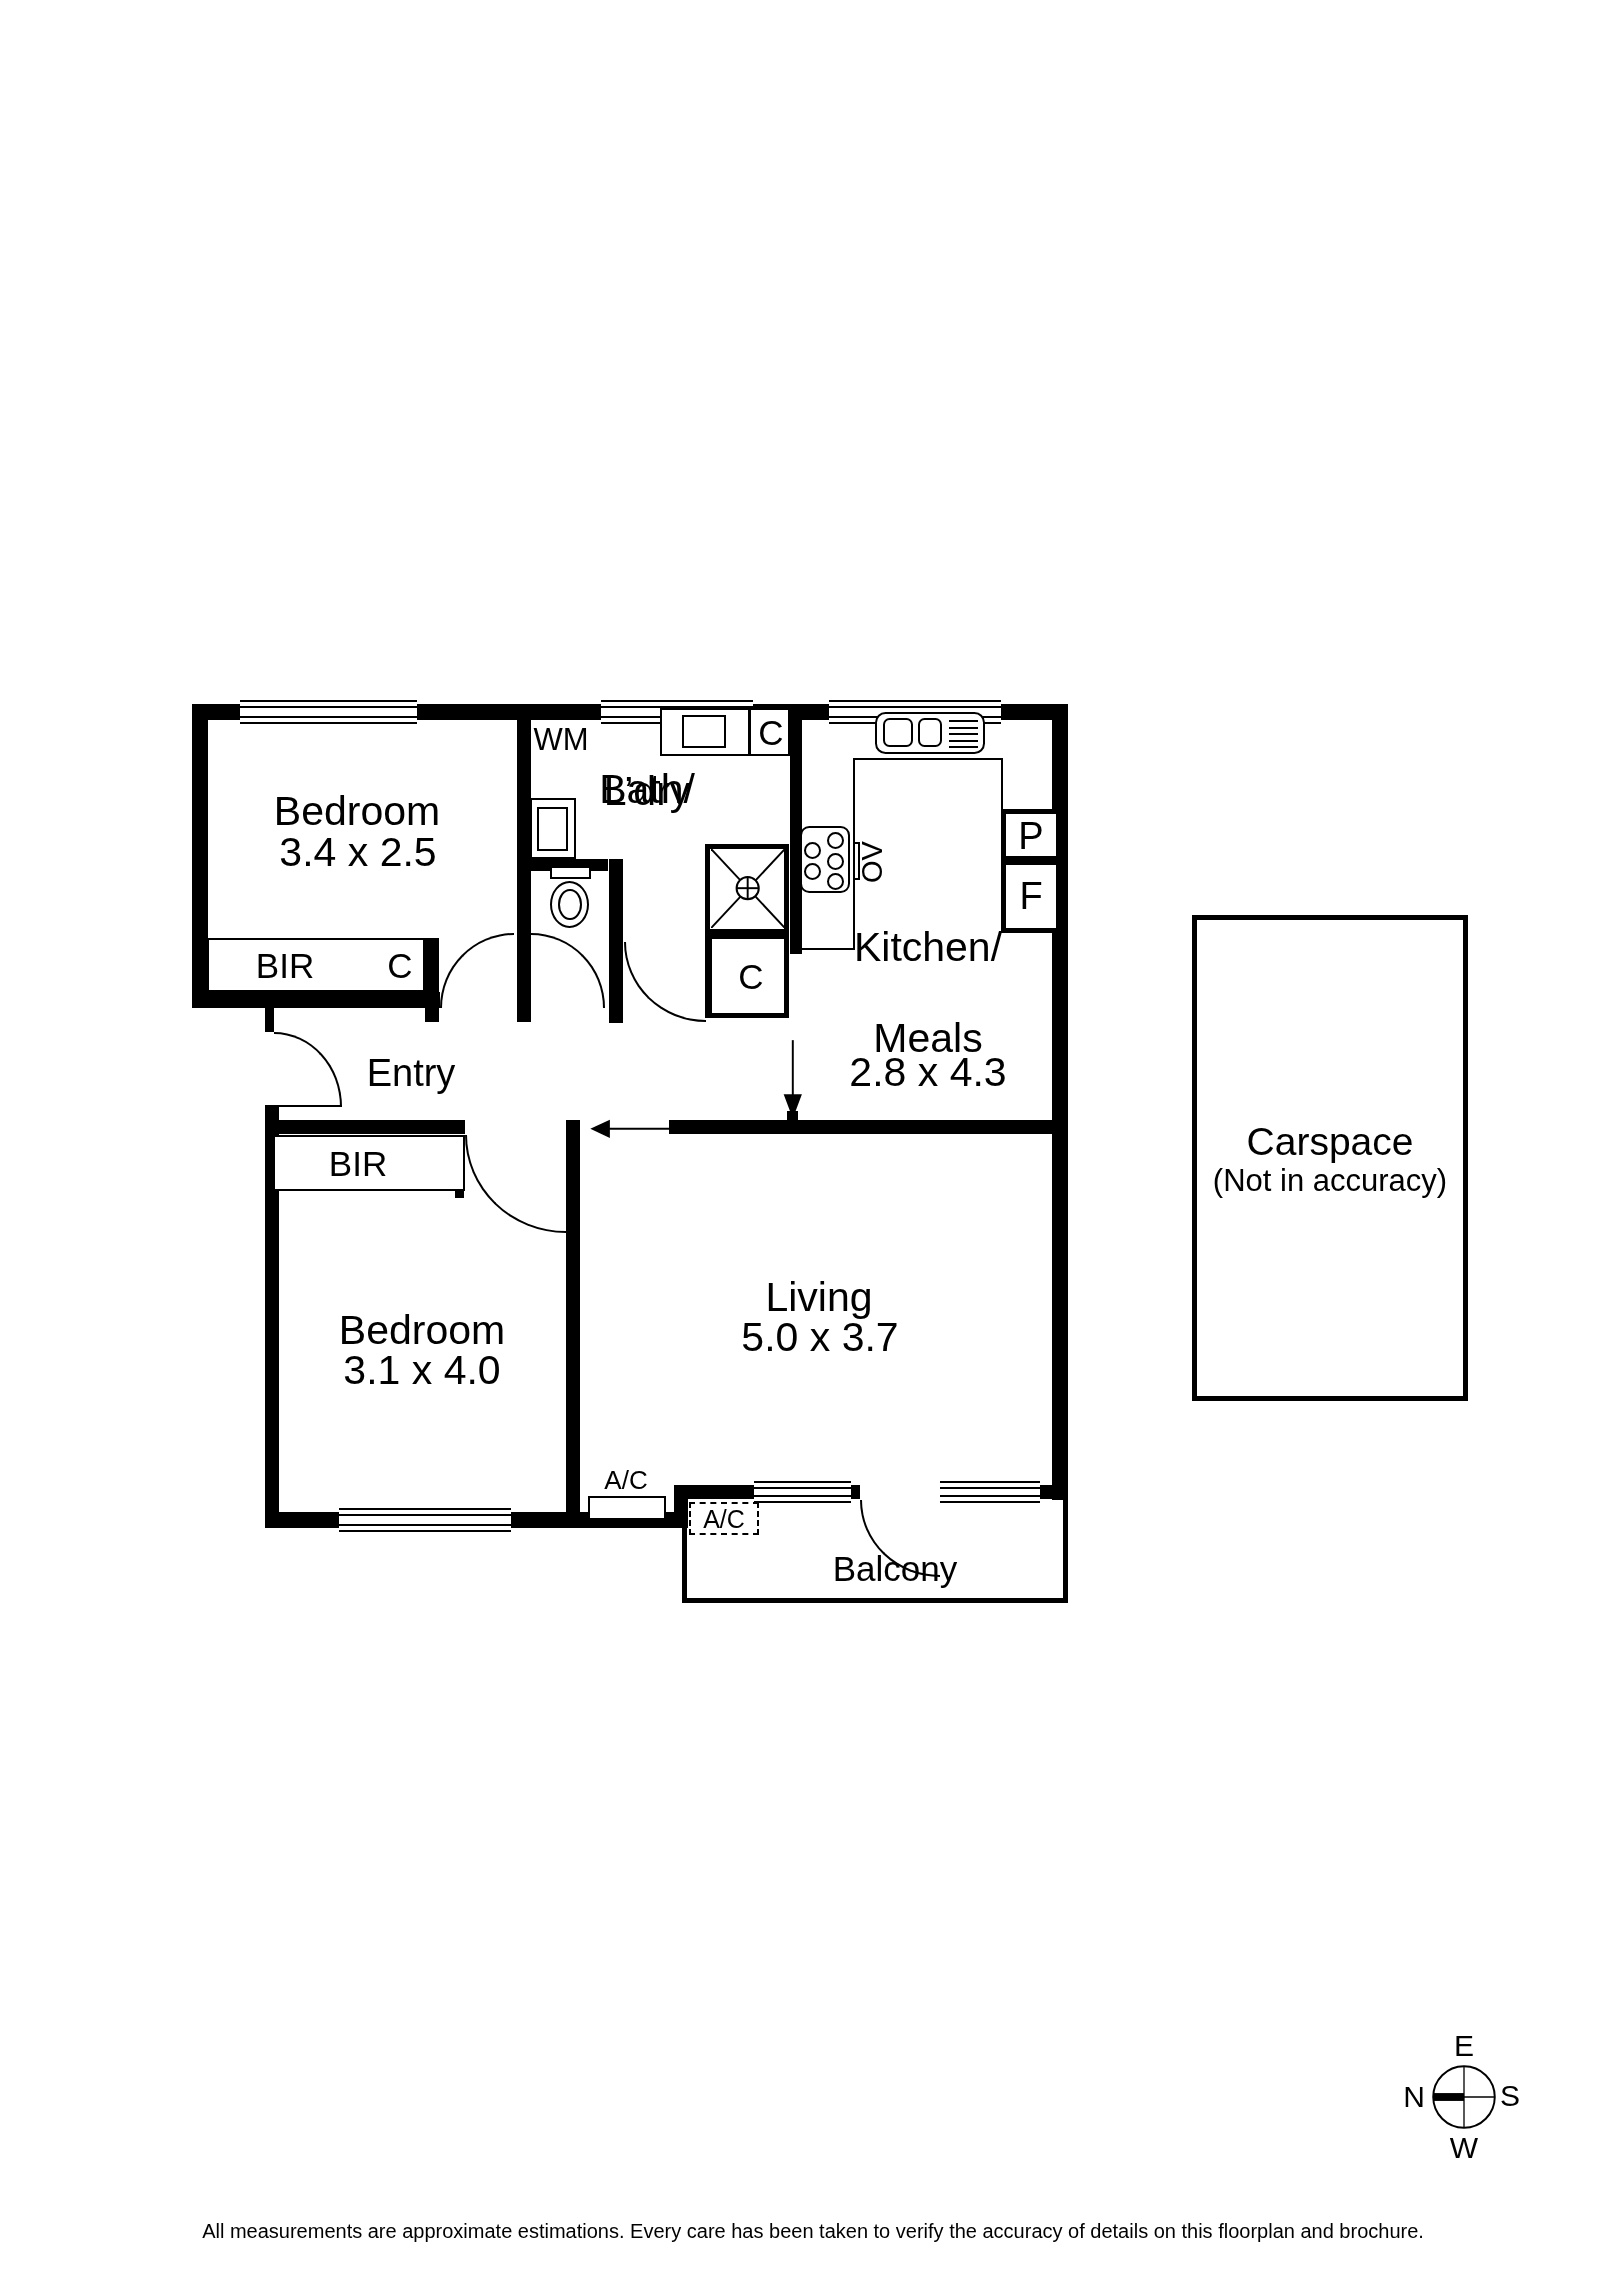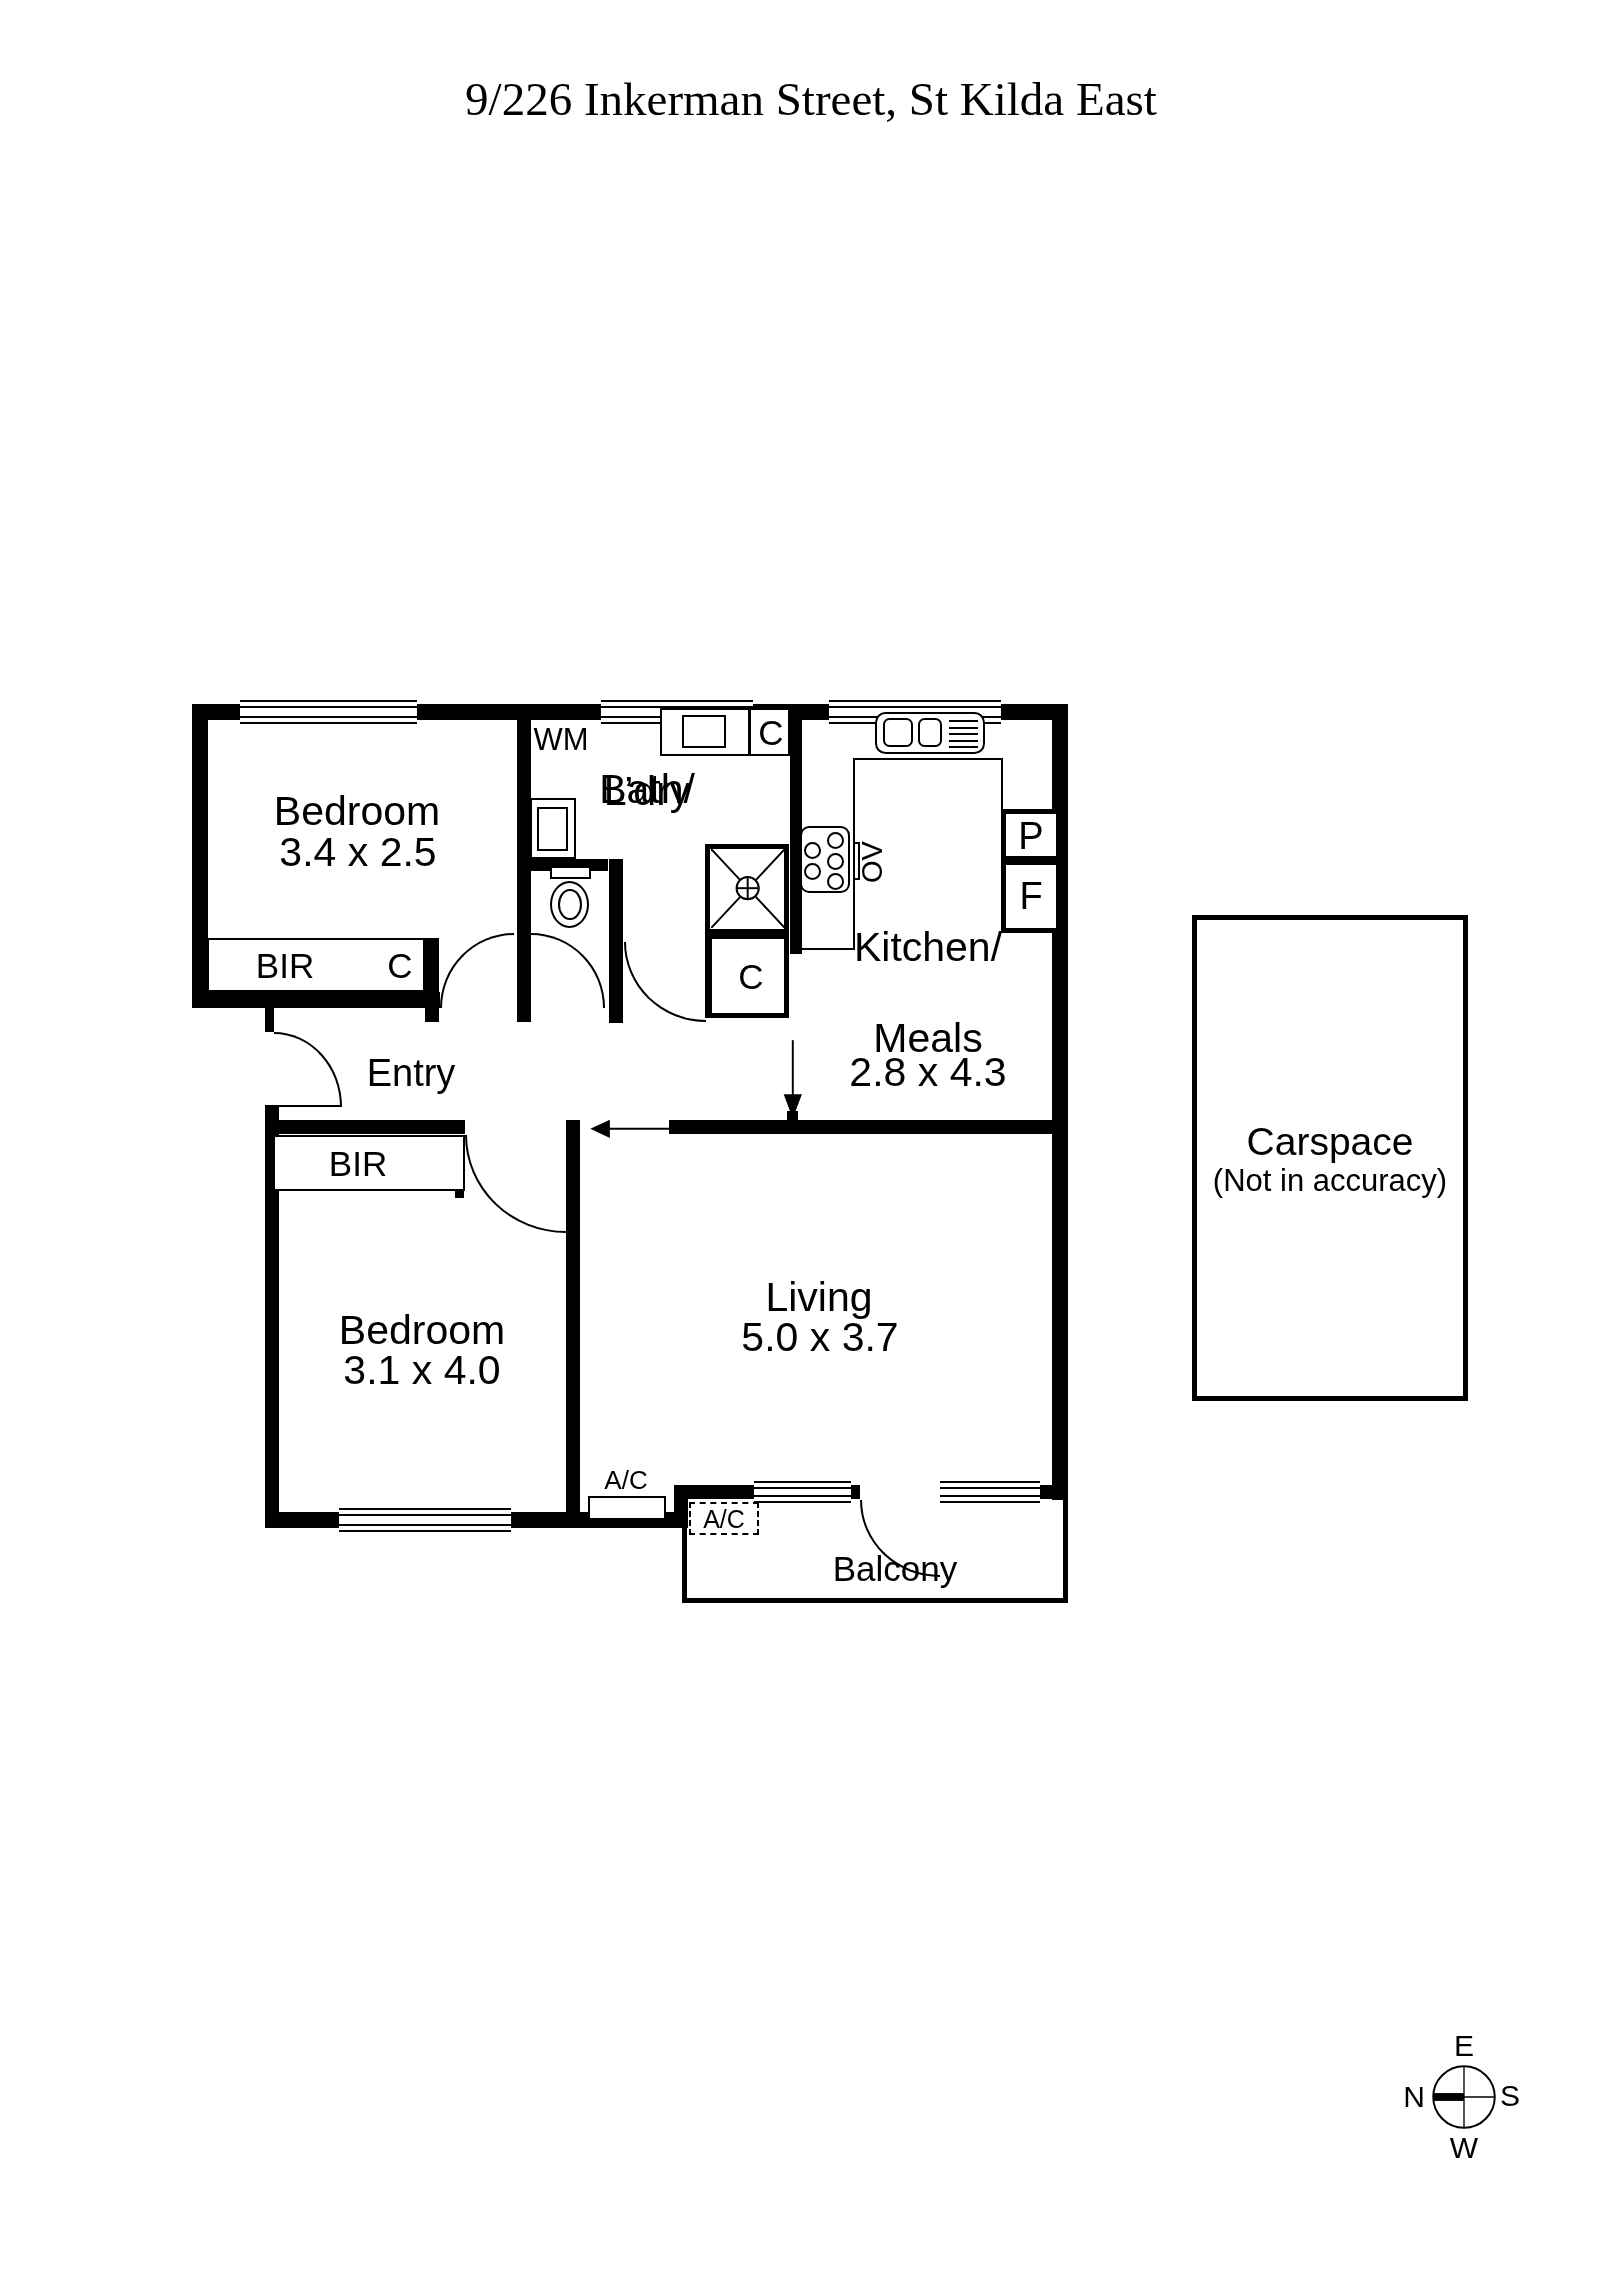--- a/index.html
+++ b/index.html
@@ -23,21 +23,20 @@
   .room{font-size:41px}
   .small{font-size:35px}
   .drainer{position:absolute;background:repeating-linear-gradient(to bottom,#000 0 2px,#fff 2px 6.5px)}
   svg{position:absolute;display:block}
 </style>
 </head>
 <body>
 
 <div class="page">
 
-  <div class="lbl title" style="left:811px;top:99px">9/226 Inkerman Street, St Kilda East</div>
 
   <div class="wall" style="left:192px;top:704px;width:876px;height:15.7px"></div>
   <div class="wall" style="left:192px;top:704px;width:15.7px;height:304px"></div>
   <div class="wall" style="left:1052px;top:704px;width:15.7px;height:796px"></div>
   <div class="wall" style="left:517px;top:720px;width:14.4px;height:302px"></div>
   <div class="wall" style="left:609px;top:859px;width:14.4px;height:164px"></div>
   <div class="wall" style="left:531px;top:859px;width:77px;height:11.8px"></div>
   <div class="wall" style="left:790px;top:720px;width:11.8px;height:234px"></div>
   <div class="wall" style="left:192px;top:992px;width:248px;height:15.7px"></div>
   <div class="wall" style="left:425px;top:938px;width:14.4px;height:84px"></div>
@@ -169,15 +168,16 @@
   <div class="lbl room" style="left:819px;top:1297px">Living</div>
   <div class="lbl room" style="left:820px;top:1337px">5.0 x 3.7</div>
 
   <div class="lbl" style="left:626px;top:1480px;font-size:26px">A/C</div>
   <div class="lbl" style="left:724px;top:1519px;font-size:25px">A/C</div>
   <div class="lbl" style="left:895px;top:1568px;font-size:35px">Balcony</div>
 
   <div class="lbl" style="left:1330px;top:1141px;font-size:39px">Carspace</div>
   <div class="lbl" style="left:1330px;top:1180px;font-size:31px">(Not in accuracy)</div>
 
+  <div class="lbl" style="left:813px;top:2231px;font-size:20px">All measurements are approximate estimations. Every care has been taken to verify the accuracy of details on this floorplan and brochure.</div>
 
 </div>
 
 
 </body></html>

